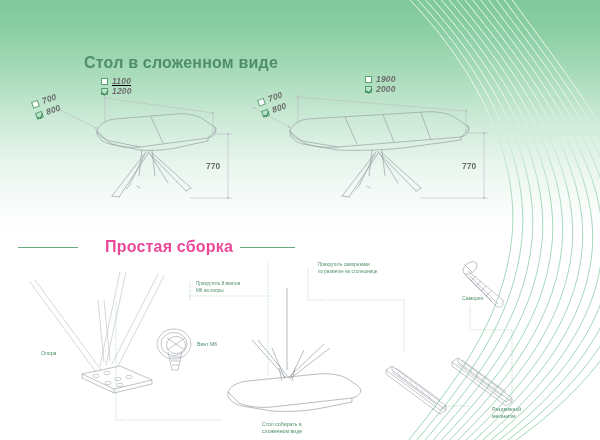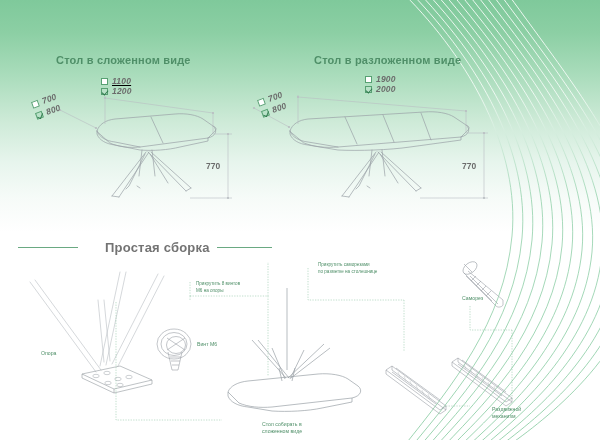--- a/index.html
+++ b/index.html
@@ -55,26 +55,27 @@
     font-size: 30px;
     font-weight: bold;
     color: #ffffff;
     letter-spacing: 0.5px;
     z-index: 6;
   }
 
   
   .sec-head {
     position: absolute;
-    font-size: 11px;
+    font-size: 16px;
     font-weight: bold;
     color: #4f8f68;
     letter-spacing: 0.2px;
     white-space: nowrap;
     z-index: 6;
+    margin-left: 28px;
   }
   .sec-head.left  { left: 56px;  top: 54px; }
   .sec-head.right { left: 314px; top: 54px; }
 
   
   .assembly-head-wrap {
     position: absolute;
     left: 18px; top: 239px;
     width: 500px;
     height: 16px;
@@ -84,23 +85,23 @@
     z-index: 6;
   }
   .assembly-rule {
     height: 1px;
     background: #6aa982;
     flex: 0 0 auto;
   }
   .assembly-rule.a { width: 60px; }
   .assembly-rule.b { width: 55px; }
   .assembly-head {
-    font-size: 13px;
+    font-size: 16px;
     font-weight: bold;
-    color: #737373;
+    color: #ec4899;
     white-space: nowrap;
     letter-spacing: 0.2px;
     padding-left: 20px;
   }
 
   
   .chip {
     position: absolute;
     display: flex;
     align-items: center;
@@ -199,21 +200,20 @@
       <path d="M476,-6 C542,78 610,168 602,254 C594,340 524,404 476,446"></path>
       <path d="M484,-6 C550,80 620,170 612,256 C604,342 532,406 484,446"></path>
       <path d="M492,-6 C558,82 630,172 622,258 C614,344 540,408 492,446"></path>
       <path d="M500,-6 C566,84 640,174 632,260 C624,346 548,410 500,446"></path>
       <path d="M508,-6 C574,86 650,176 642,262 C634,348 556,412 508,446"></path>
     </g>
   </svg>
 
 
   <div class="sec-head left">Стол в сложенном виде</div>
-  <div class="sec-head right">Стол в разложенном виде</div>
 
   <svg class="layer" viewBox="0 0 600 440">
     <g fill="none" stroke="#9aa0a6" stroke-width="0.7" stroke-linejoin="round" stroke-linecap="round">
 
       <path d="M97,131 C99,124 106,120 115,119 L175,114 C186,113 197,115 203,119
                L213,126 C218,130 216,136 208,138 L140,147 C129,148 118,147 110,143 Z"></path>
 
       <path d="M97,131 C99,137 106,141 115,142 L140,147"></path>
       <path d="M208,138 L213,133 C218,129 216,127 213,126"></path>
       <path d="M97,131 L97,134 C99,140 106,144 115,145 L140,150 C153,151 168,150 180,147

